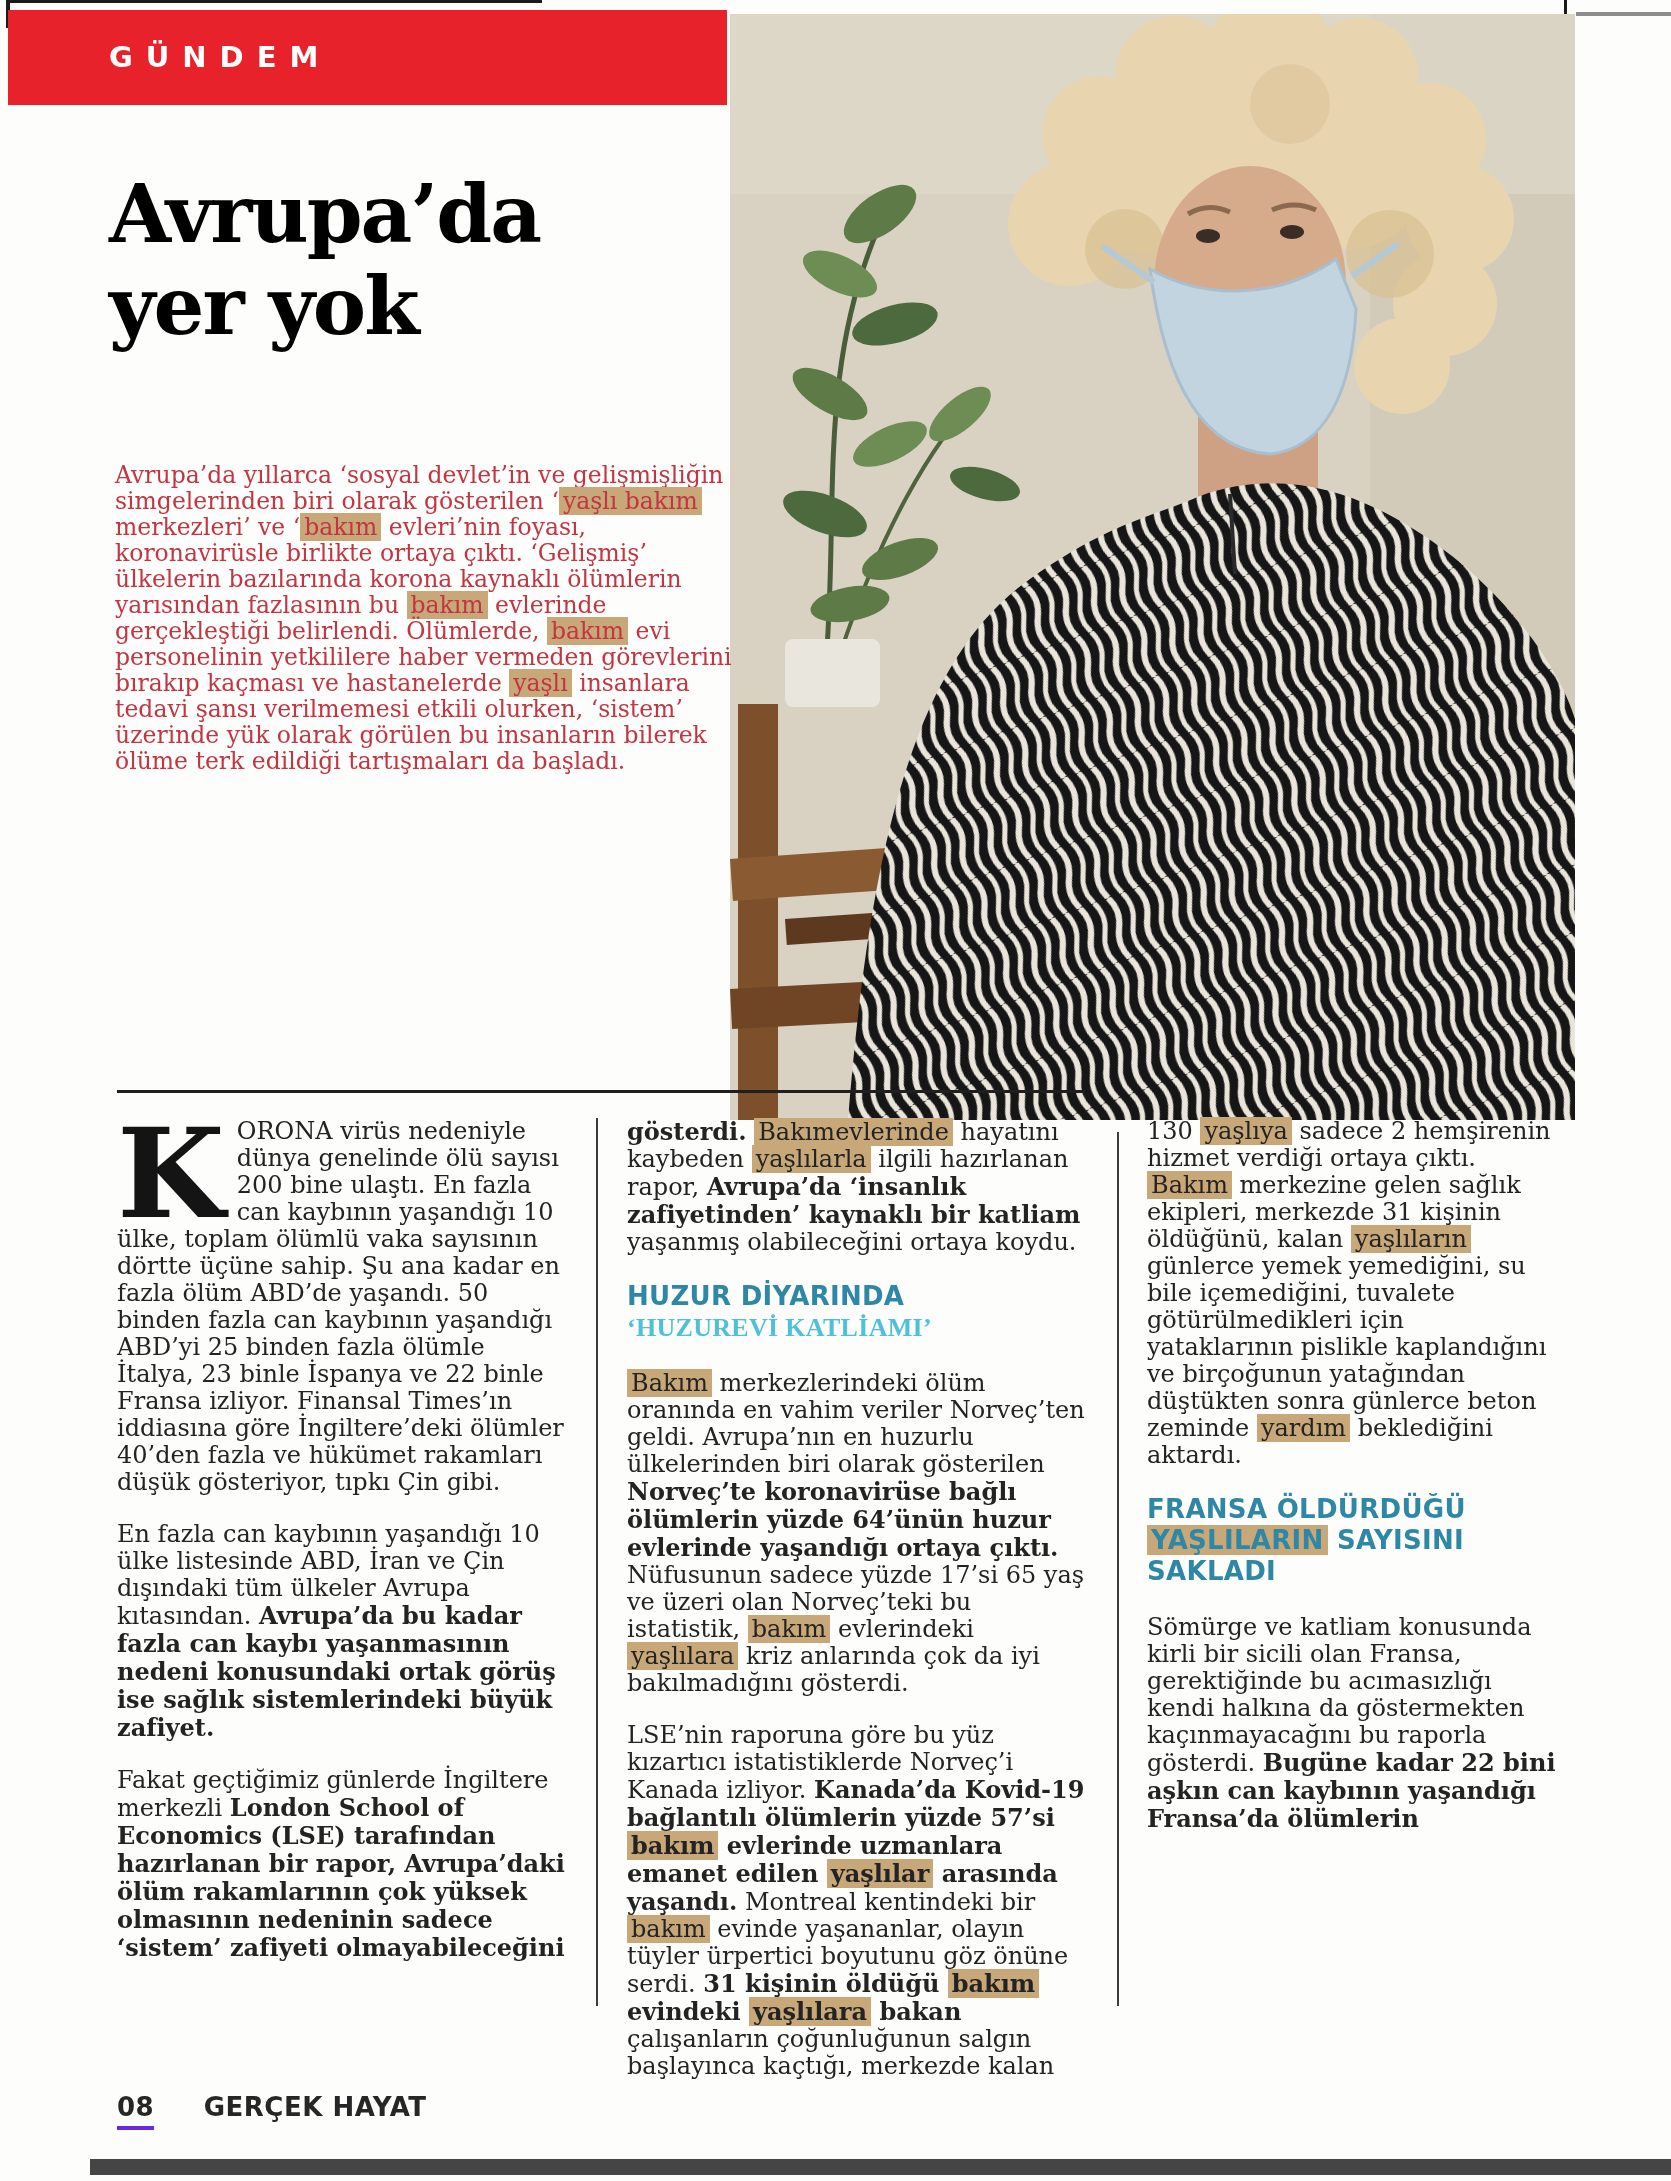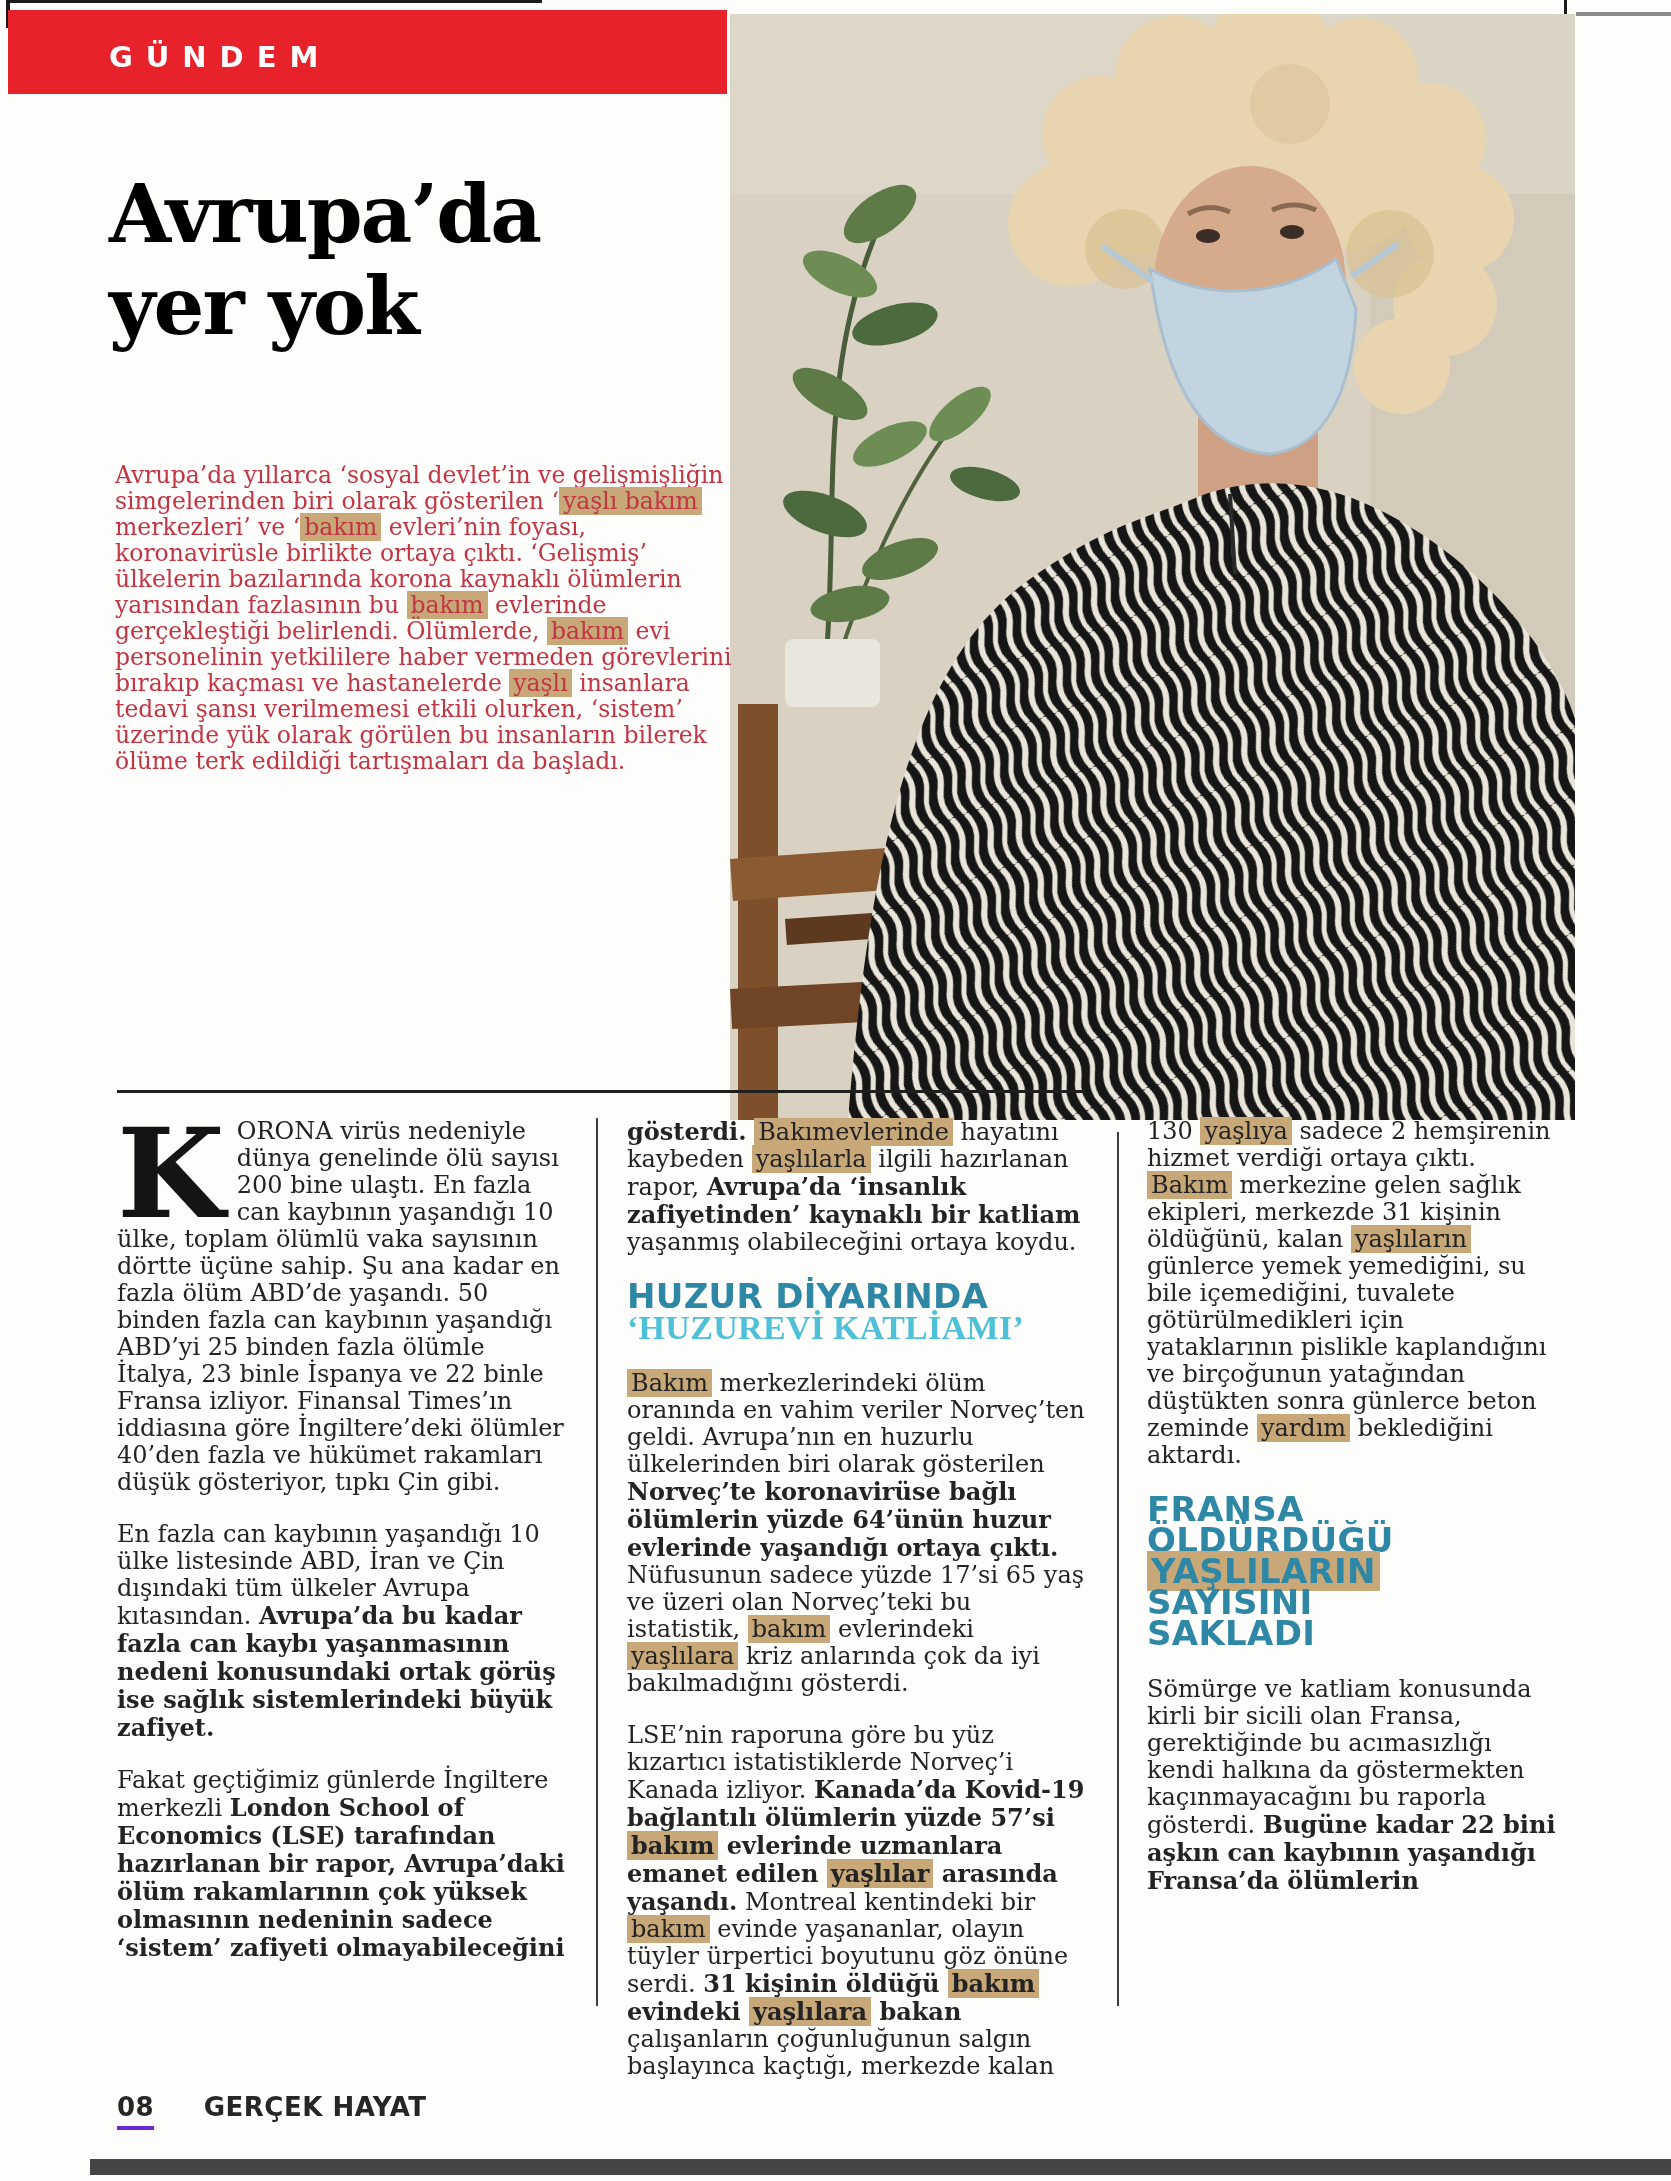--- a/index.html
+++ b/index.html
@@ -17,21 +17,21 @@
     font-family:"DejaVu Serif","Liberation Serif",serif;color:var(--ink);
   }
   
   .mark{position:absolute;background:#1a1a1a;}
   .mark-tl-v{left:6px;top:0;width:4px;height:28px;}
   .mark-top-h{left:10px;top:0;width:532px;height:3px;}
   .mark-tr-v{left:1564px;top:0;width:3px;height:15px;}
   .mark-tr-h{left:1576px;top:12px;width:95px;height:4px;background:#8d8d8d;}
   
   .banner{
-    position:absolute;left:8px;top:10px;width:719px;height:84px;
+    position:absolute;left:8px;top:10px;width:719px;height:95px;
     background:var(--banner-red);
   }
   .banner-label{
     font-family:"DejaVu Sans","Liberation Sans",sans-serif;
     font-weight:700;font-size:29px;letter-spacing:13px;color:#ffffff;
     line-height:95px;padding-left:101px;
   }
   
   .photo{position:absolute;left:730px;top:14px;width:845px;height:1106px;}
   .photo svg{display:block;width:100%;height:100%;}
@@ -60,21 +60,21 @@
   .para{margin:0 0 25px 0;}
   .para:last-child{margin-bottom:0;}
   .b{font-weight:700;}
   .hl{background:var(--hl-tan);padding:0 4px;-webkit-box-decoration-break:clone;box-decoration-break:clone;}
   .dropcap{
     float:left;font-weight:700;font-size:124px;line-height:0.8;
     margin:6px 12px 0 0;color:#141414;
   }
   .subhead{
     font-family:"DejaVu Sans","Liberation Sans",sans-serif;
-    font-weight:700;font-size:34px;line-height:31px;letter-spacing:0.3px;
+    font-weight:700;font-size:26px;line-height:31px;letter-spacing:0.3px;
     margin:18px 0 27px 0;
   }
   .teal-dark{color:var(--teal-dark);}
   .teal-light{color:var(--teal-light);font-family:Liberation Serif, serif;}
   
   .footer{
     position:absolute;left:117px;top:2092px;
     font-family:"DejaVu Sans","Liberation Sans",sans-serif;
     font-weight:700;font-size:26px;color:#262626;letter-spacing:0.5px;
   }

